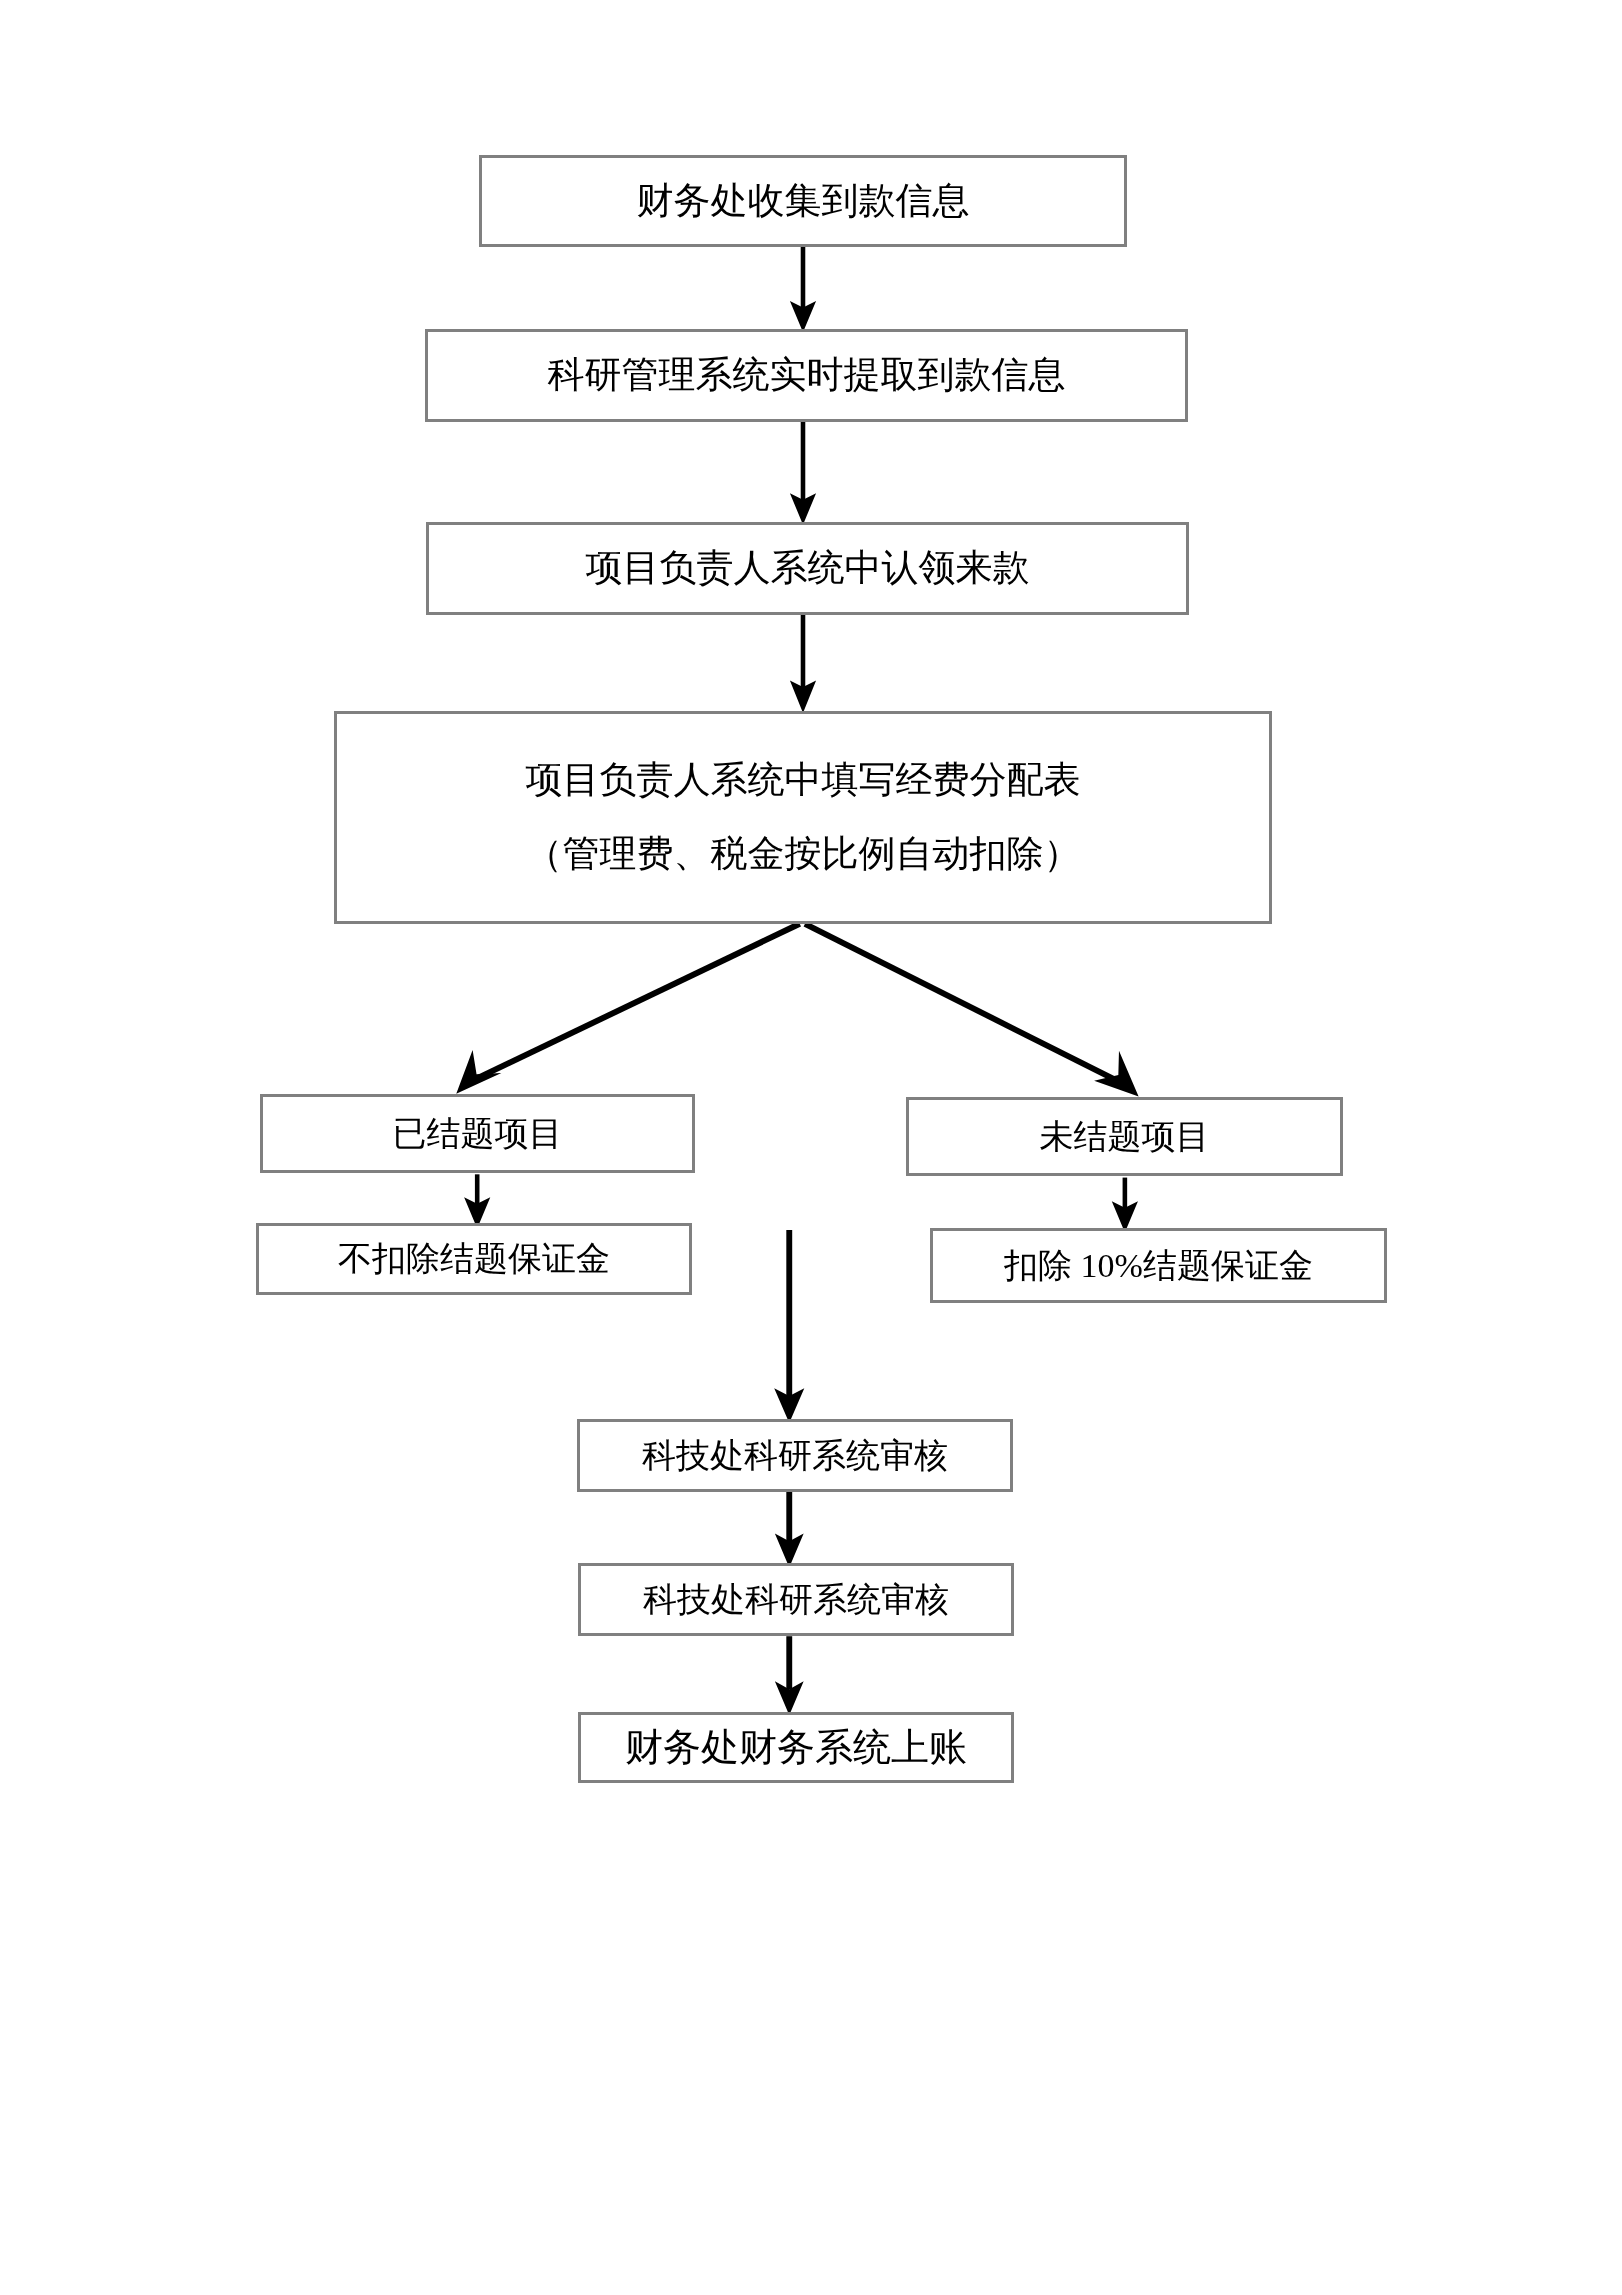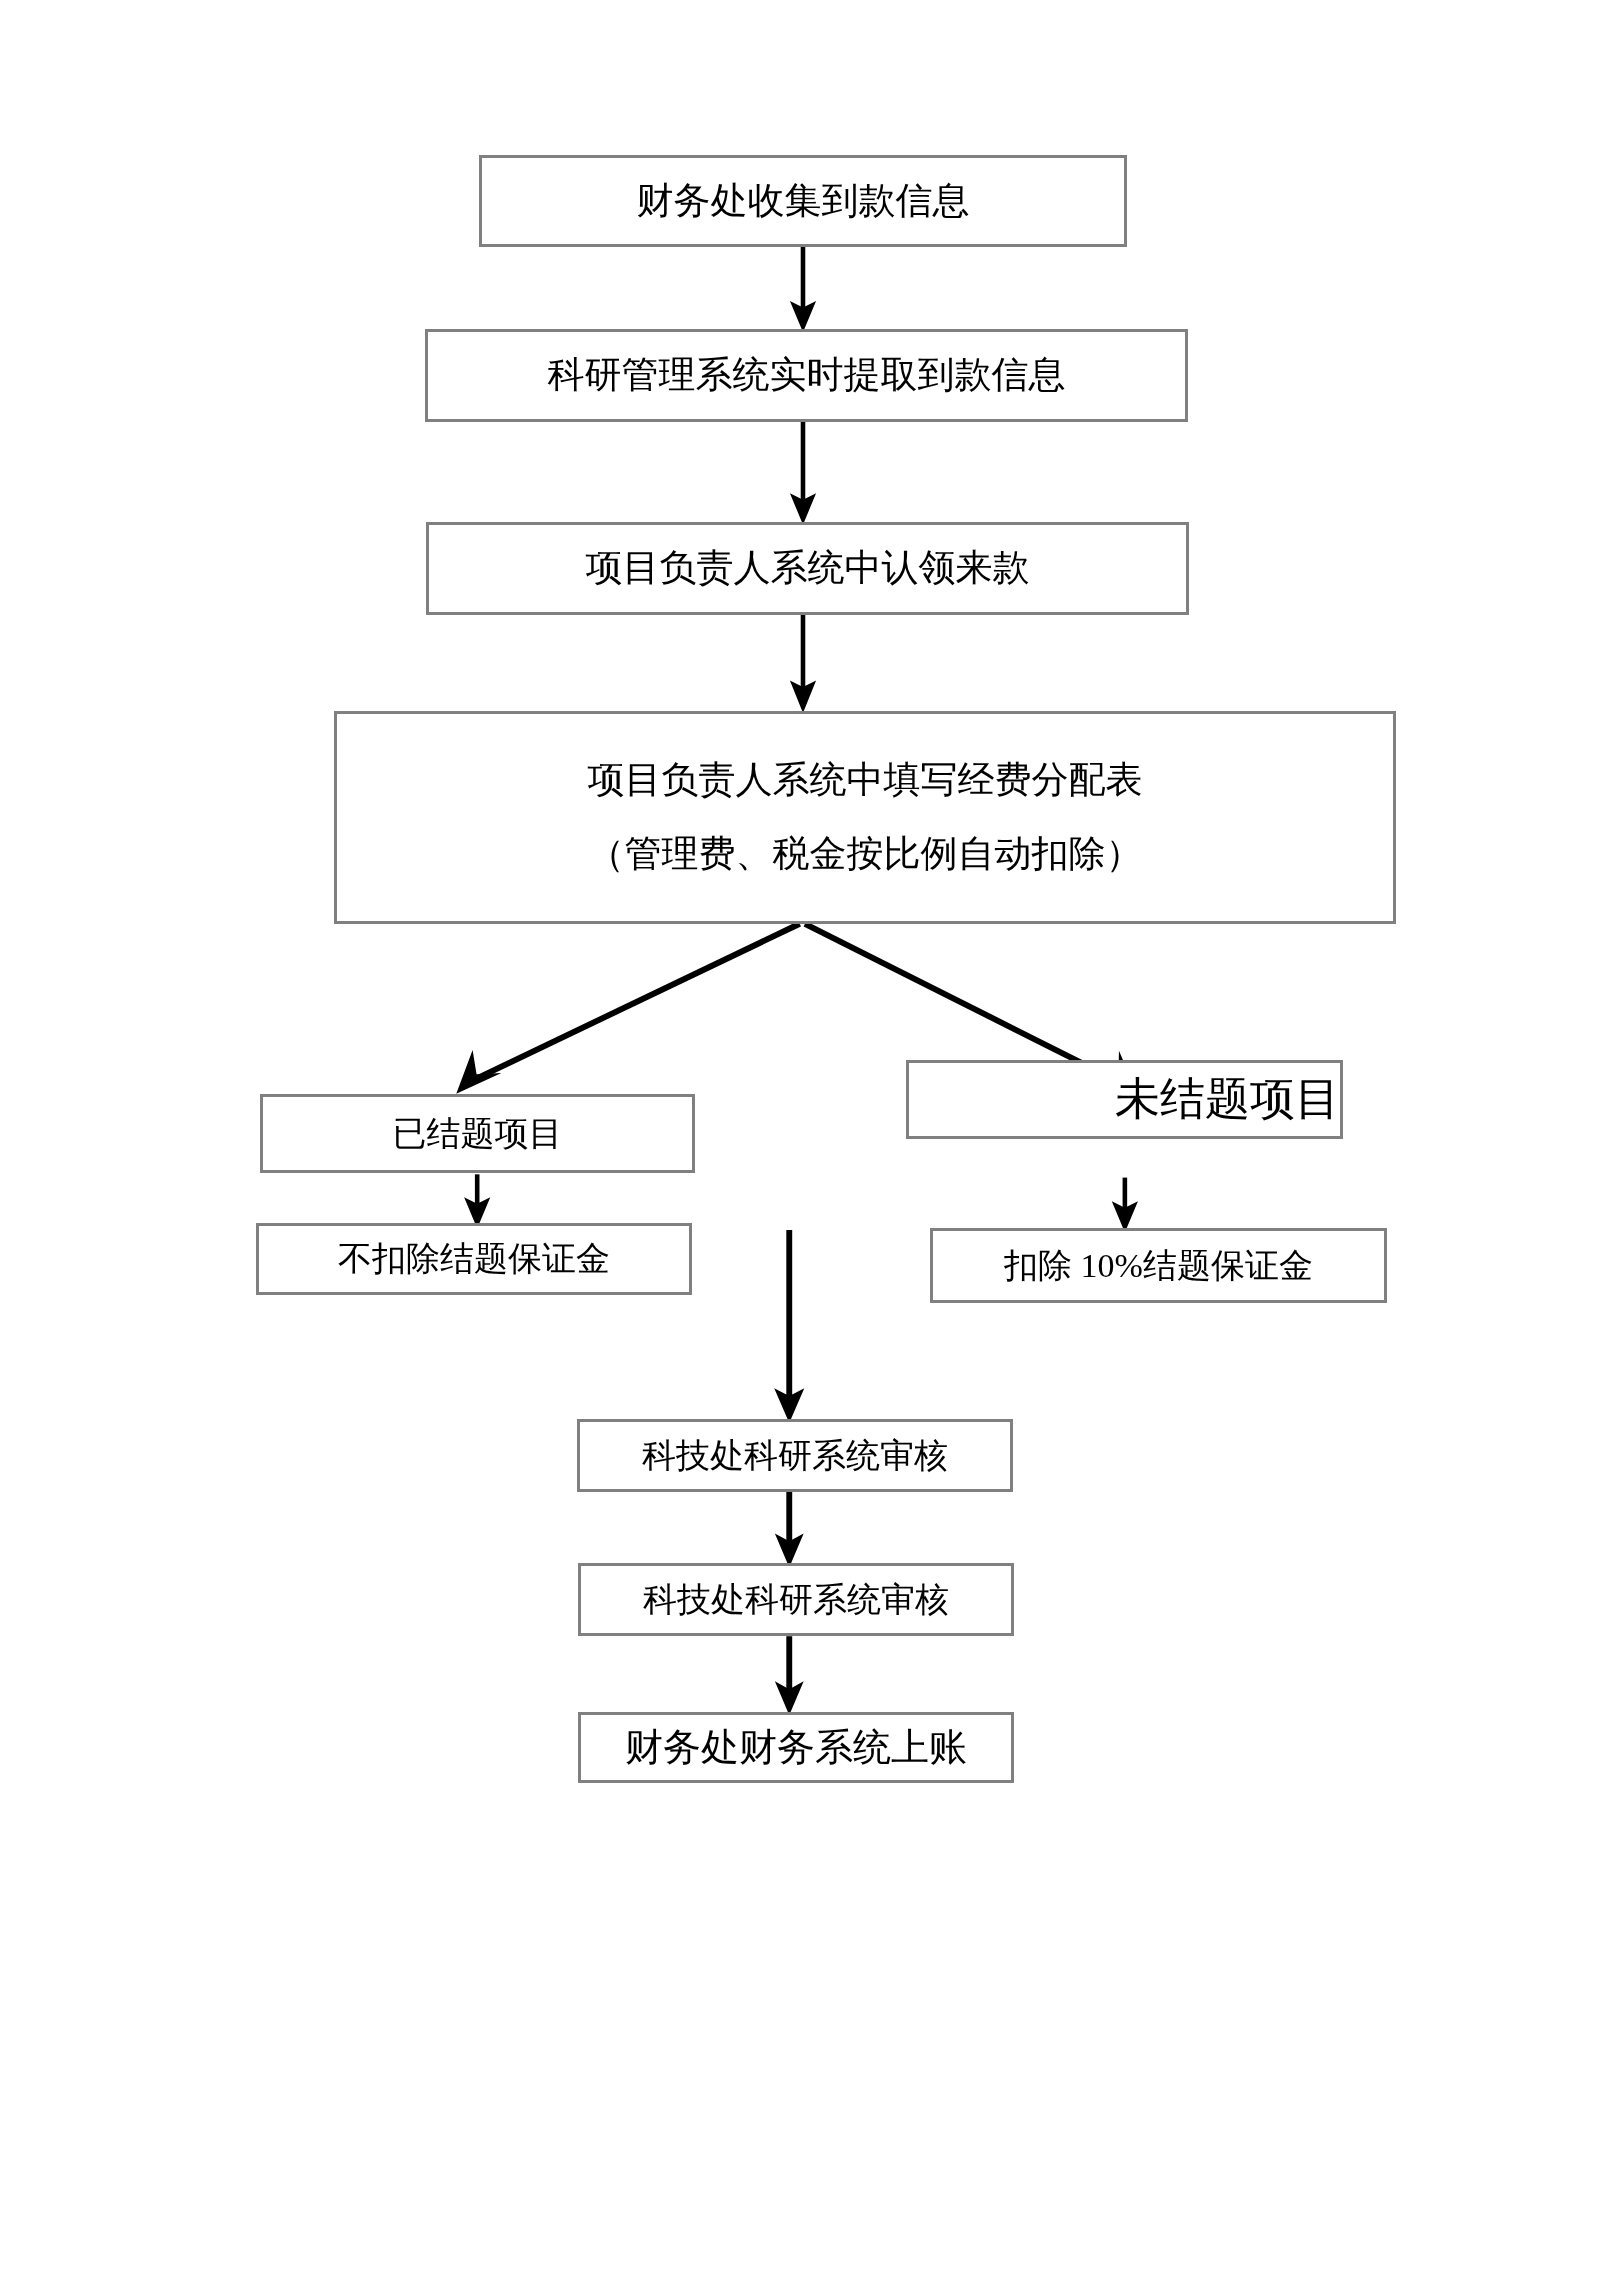--- a/index.html
+++ b/index.html
@@ -54,24 +54,24 @@
     white-space: nowrap;
   }
   .node.two-line .line + .line {
     margin-top: 31px;
   }
 
   
   #node-collect        { left: 479px;  top: 155px;  width: 648px;  height: 92px;  font-size: 37px; }
   #node-extract        { left: 425px;  top: 329px;  width: 763px; height: 93px;  font-size: 37px; }
   #node-claim          { left: 426px;  top: 522px;  width: 763px; height: 93px;  font-size: 37px; }
-  #node-fill-form      { left: 334px;  top: 711px; width: 1062px; height: 213px;  font-size: 37px; }
+  #node-fill-form      { left: 334px;  top: 711px; width: 938px; height: 213px;  font-size: 37px; }
   #node-closed         { left: 260px;  top: 1094px; width: 435px;  height: 79px;  font-size: 34px; }
   #node-no-deduct      { left: 256px;  top: 1223px; width: 436px;  height: 72px;  font-size: 34px; }
-  #node-open           { left: 906px; top: 1060px; width: 437px;  height: 79px;  font-size: 45px; align-items: flex-end; }
+  #node-open           { left: 906px; top: 1097px; width: 437px;  height: 79px;  font-size: 34px; }
   #node-deduct-10      { left: 930px; top: 1228px; width: 457px;  height: 75px;  font-size: 34px; }
   #node-submit         { left: 577px;  top: 1419px; width: 436px;  height: 73px;  font-size: 34px; }
   #node-review         { left: 578px;  top: 1563px; width: 436px;  height: 73px;  font-size: 34px; }
   #node-post-account   { left: 578px;  top: 1712px; width: 436px;  height: 71px;  font-size: 38px; }
 
   .arrow-line { stroke: #000000; fill: none; }
   .arrow-head { fill: #000000; stroke: none; }
 </style>
 </head>
 <body>

